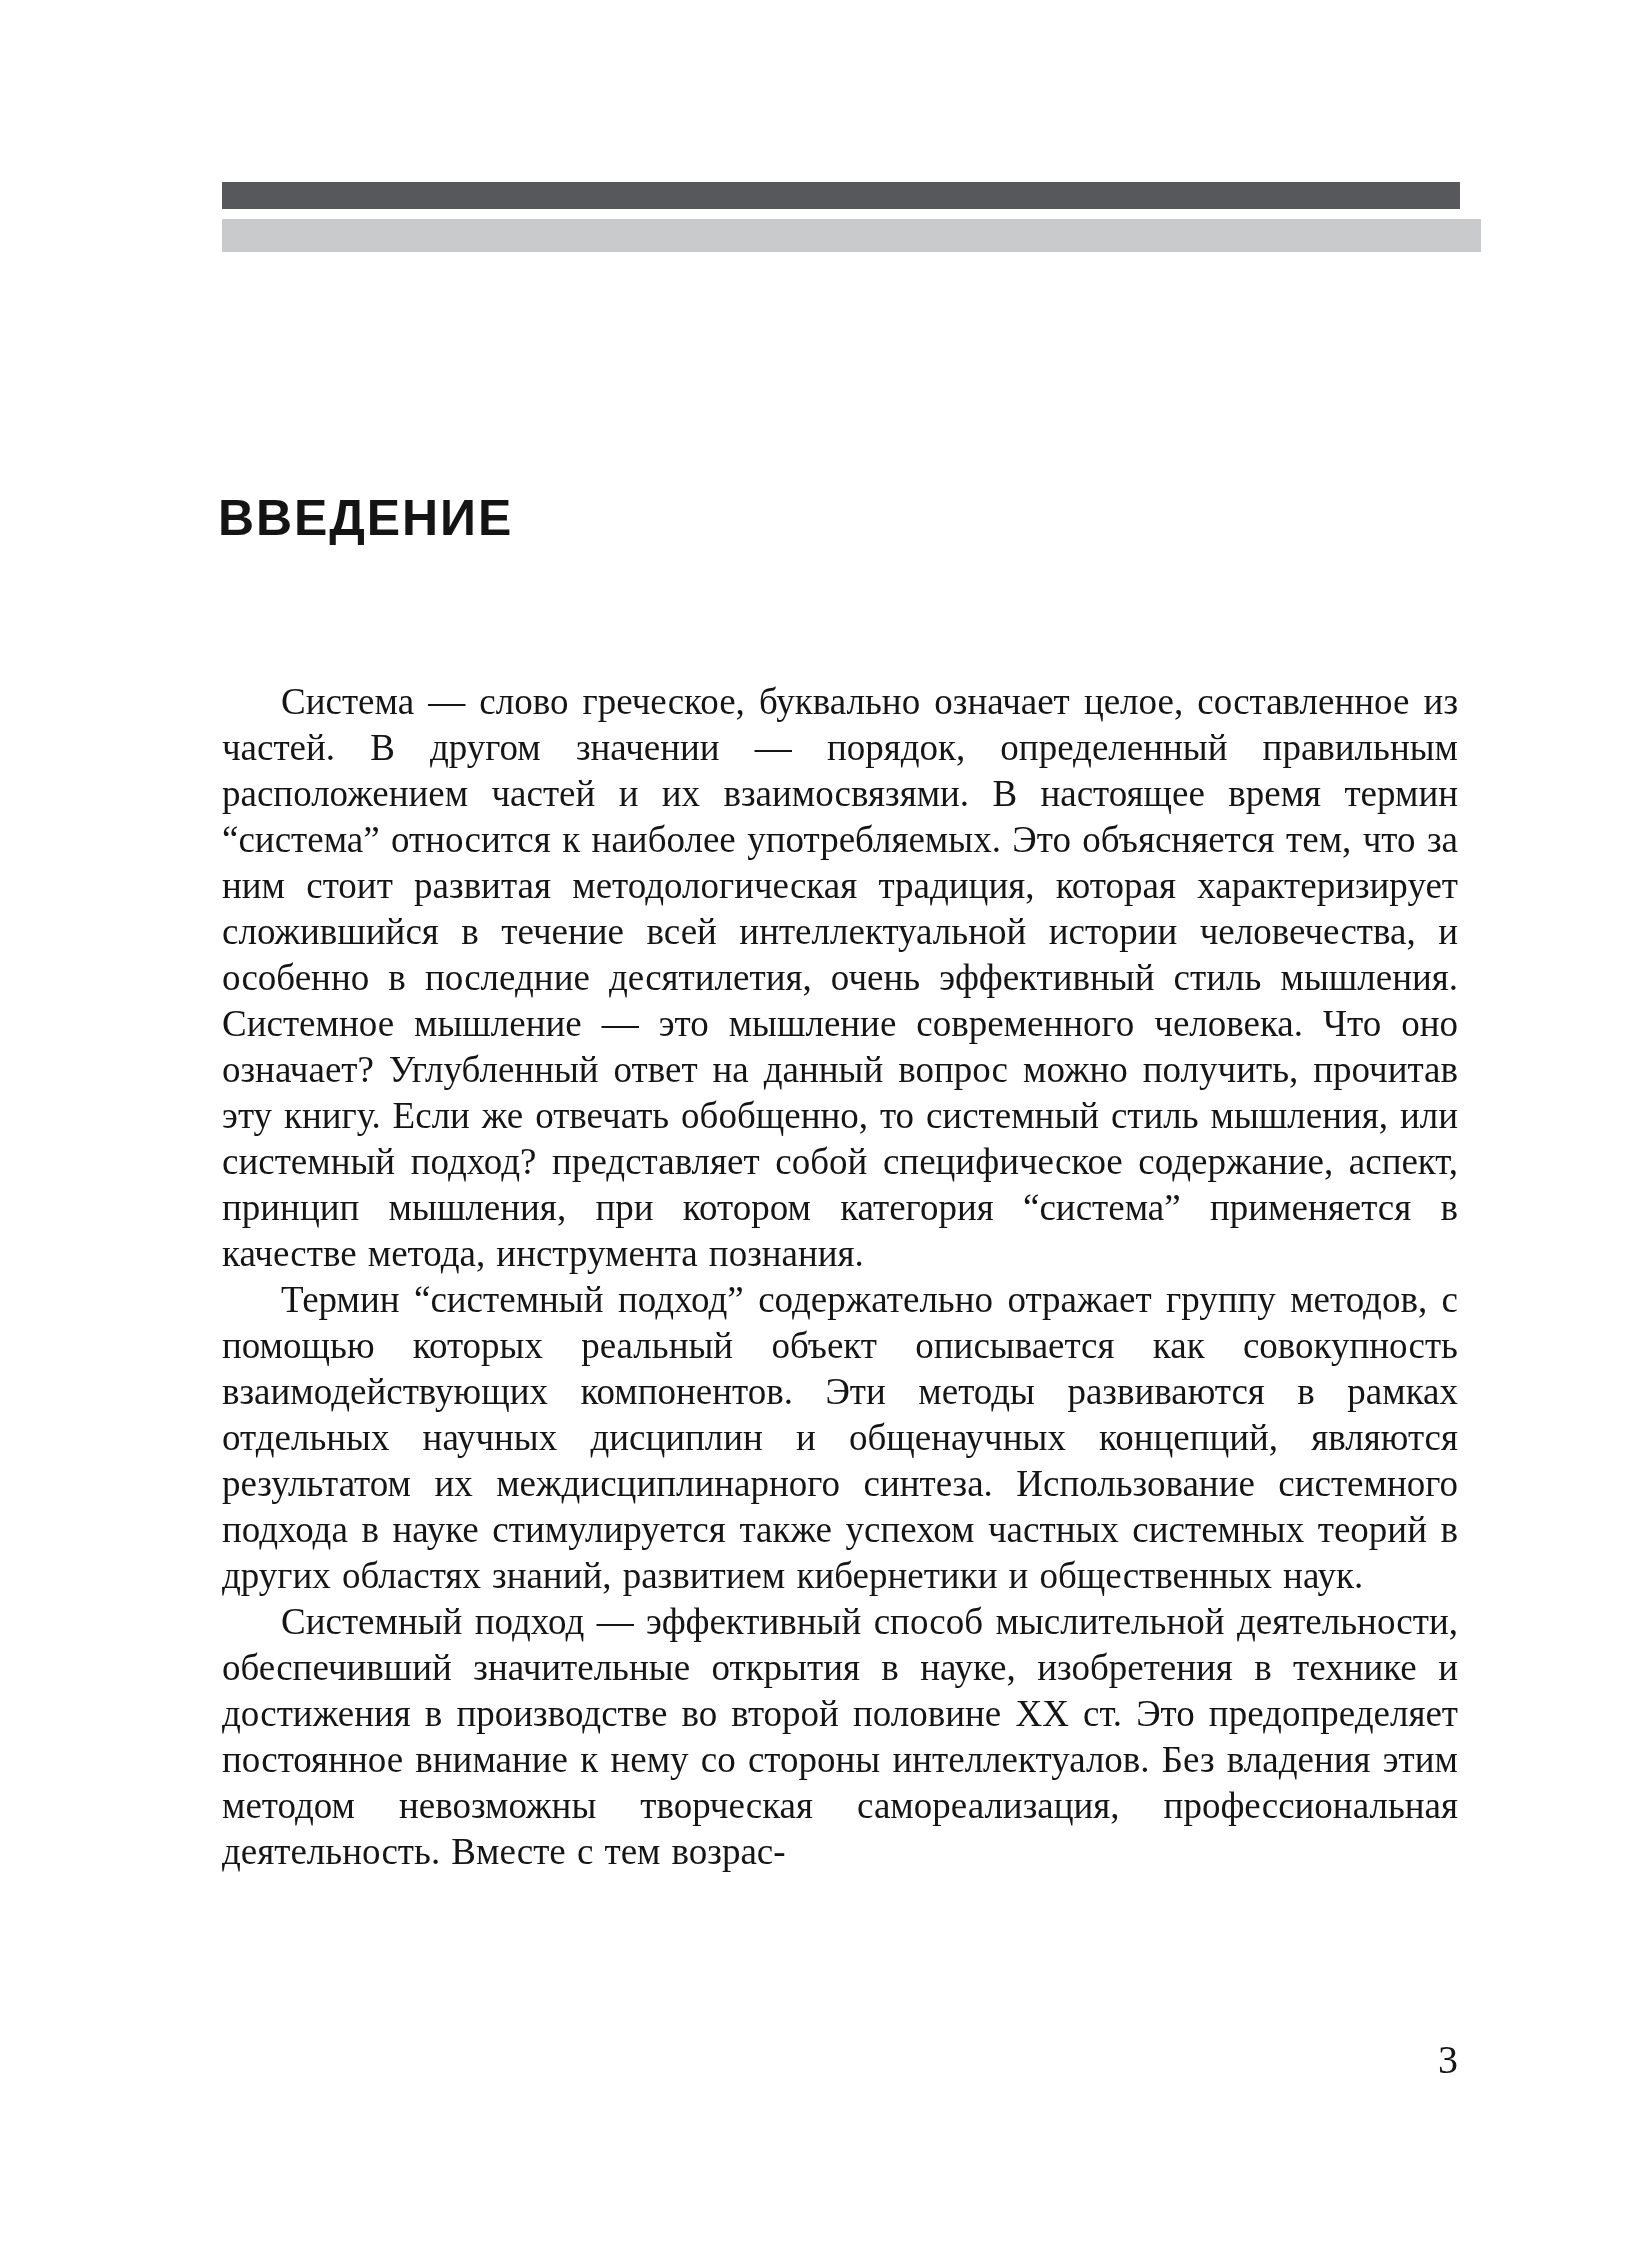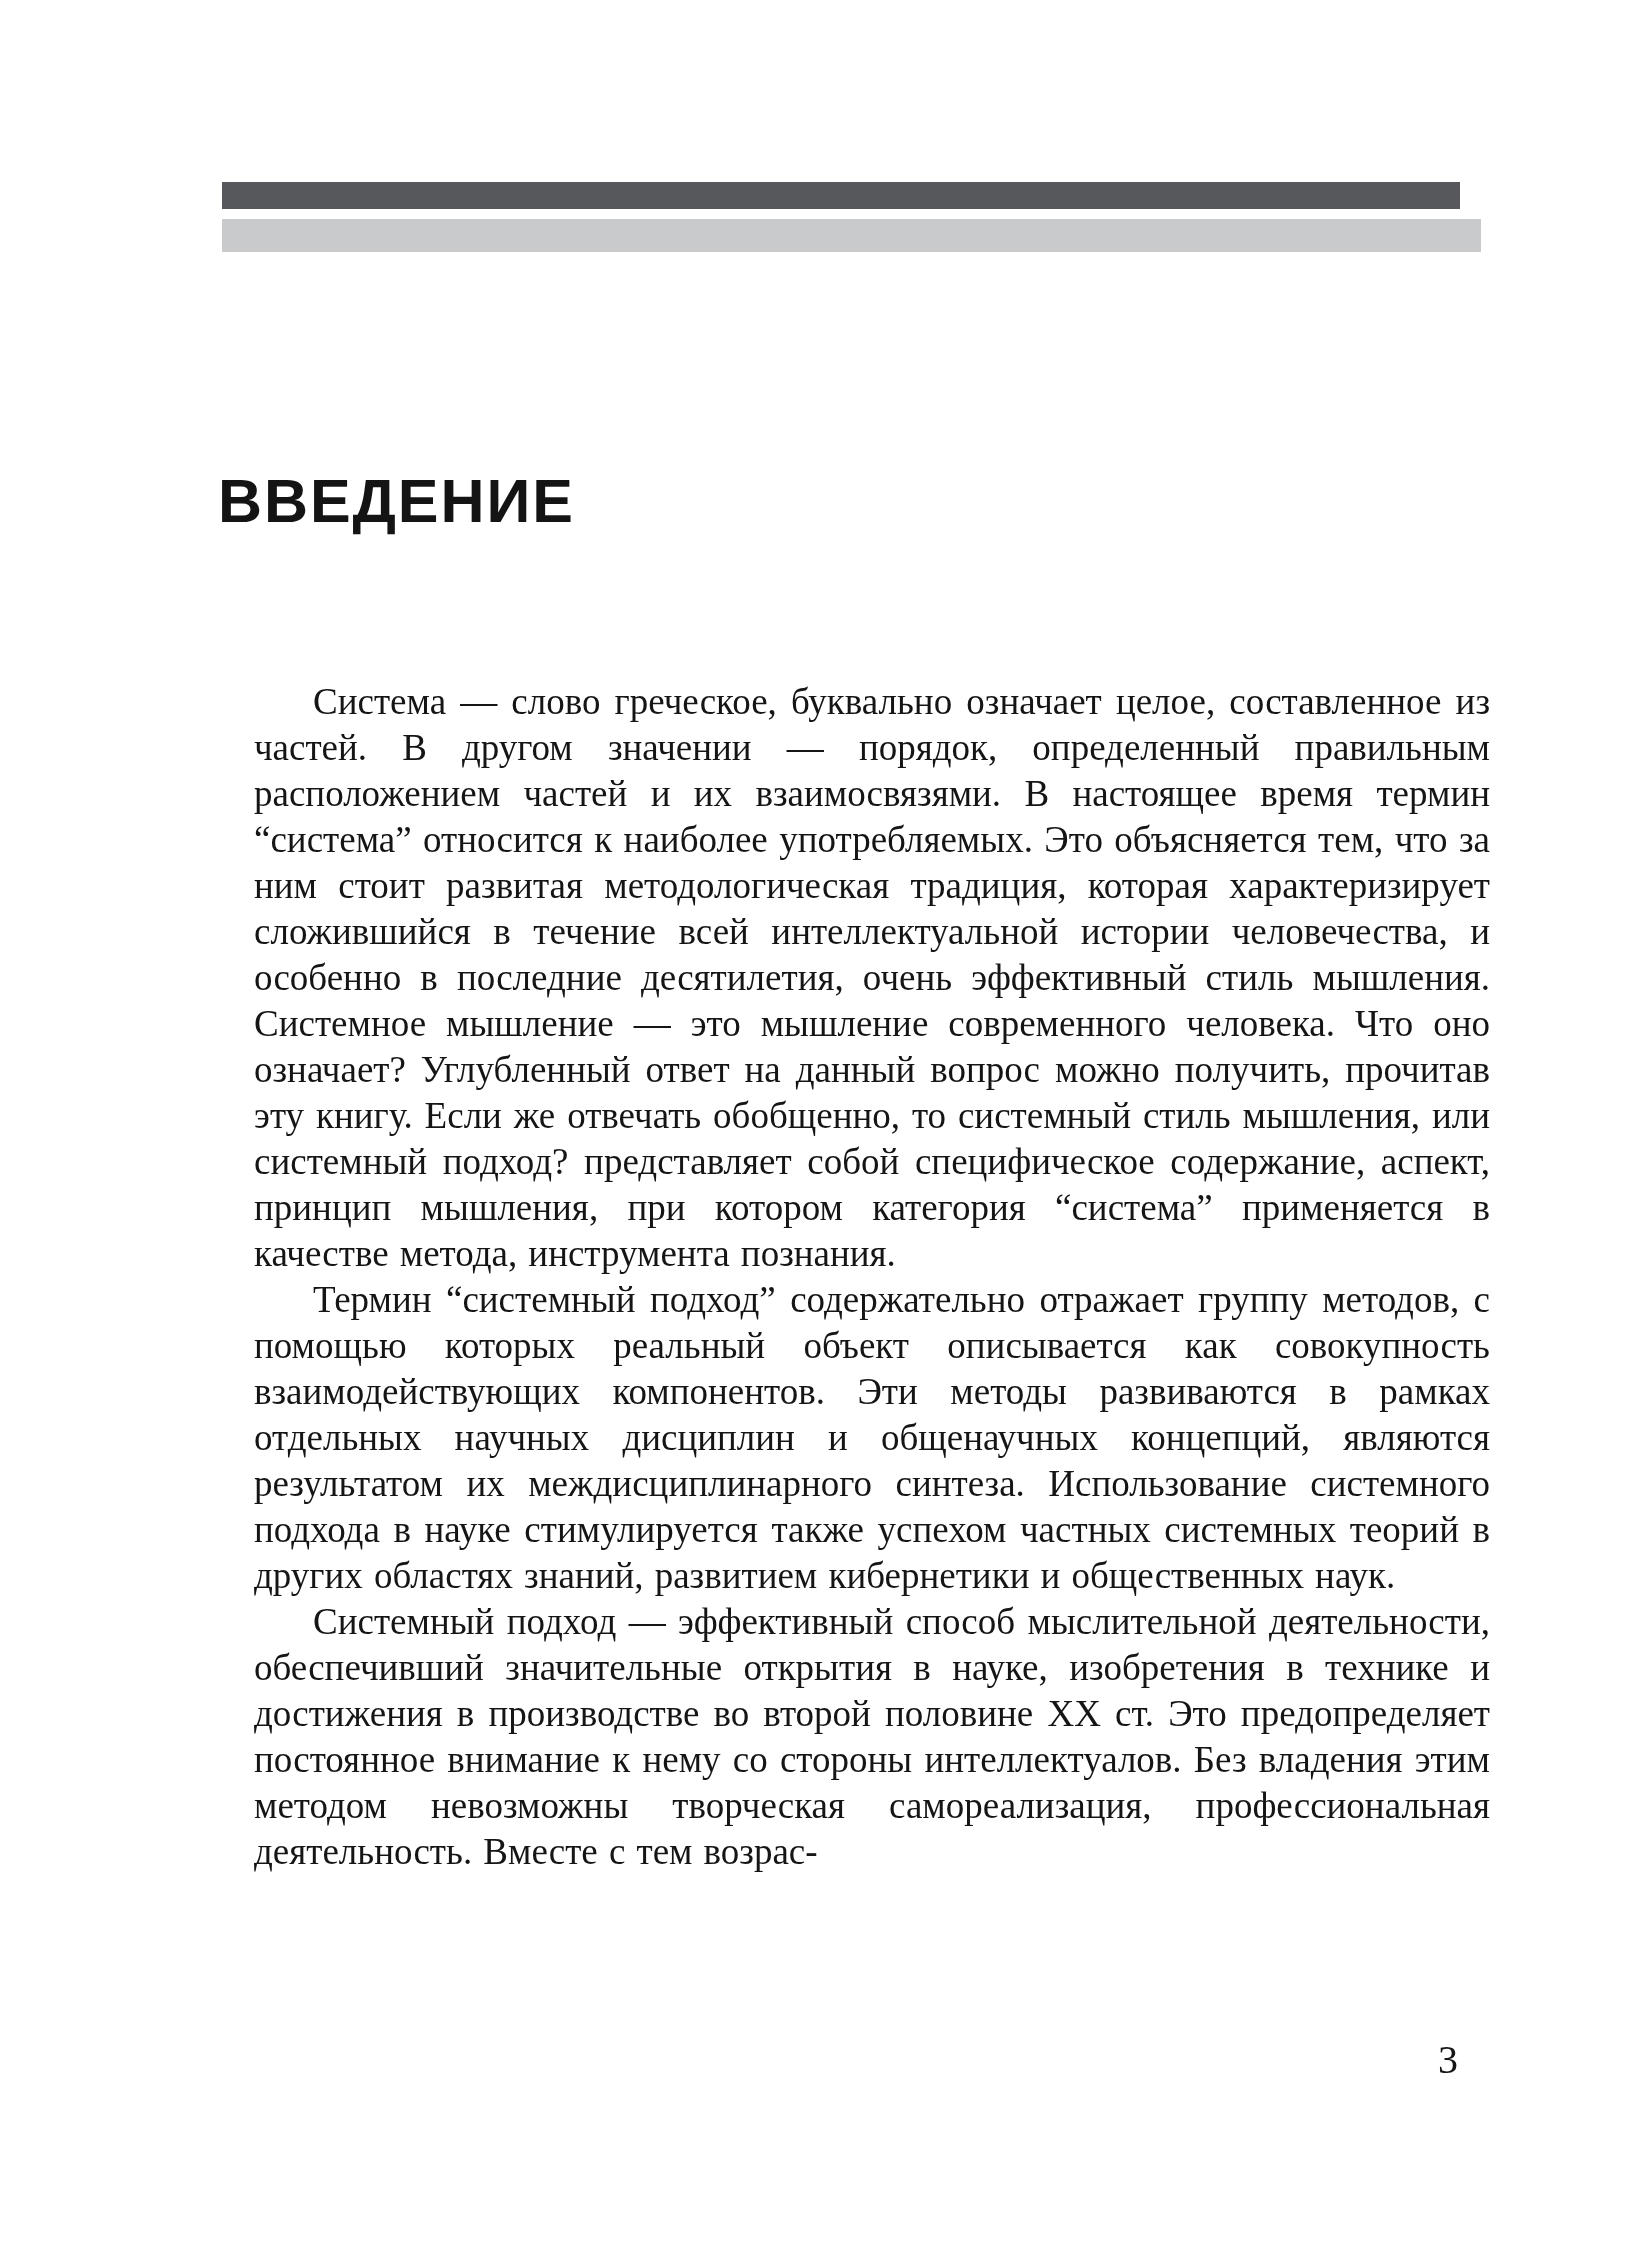--- a/index.html
+++ b/index.html
@@ -28,38 +28,37 @@
   }
   .bar-light {
     top: 219px;
     width: 1259px;
     height: 32.5px;
     background: #c9cacc;
   }
   .title {
     position: absolute;
     left: 218px;
-    top: 466px;
+    top: 489px;
     margin: 0;
     font-family: "Liberation Sans", "DejaVu Sans", sans-serif;
     font-weight: 700;
-    font-size: 61px;
+    font-size: 50px;
     letter-spacing: 1.9px;
     color: #141414;
   }
   .body-text {
     position: absolute;
     left: 222px;
     top: 679px;
     width: 1236px;
     font-size: 37px;
     line-height: 46px;
     text-align: justify;
     word-spacing: 1.9px;
-    margin-left: 32px;
   }
   .body-text p {
     margin: 0;
     padding: 0;
     text-indent: 59px;
   }
   .page-number {
     position: absolute;
     left: 222px;
     top: 2036px;

